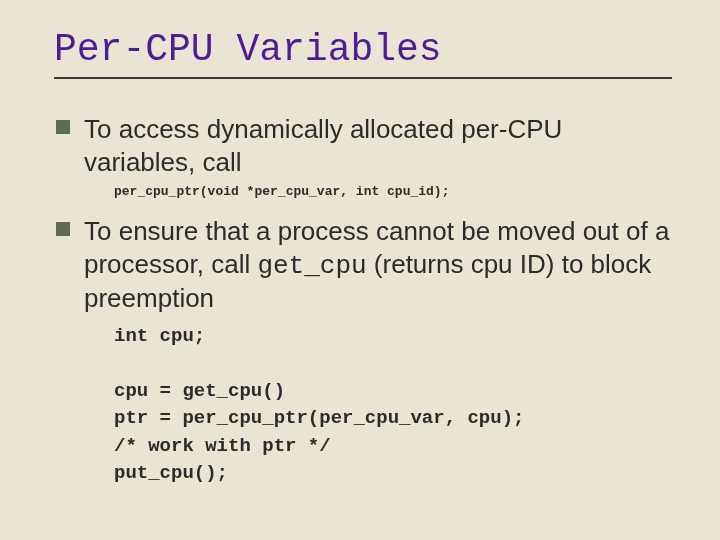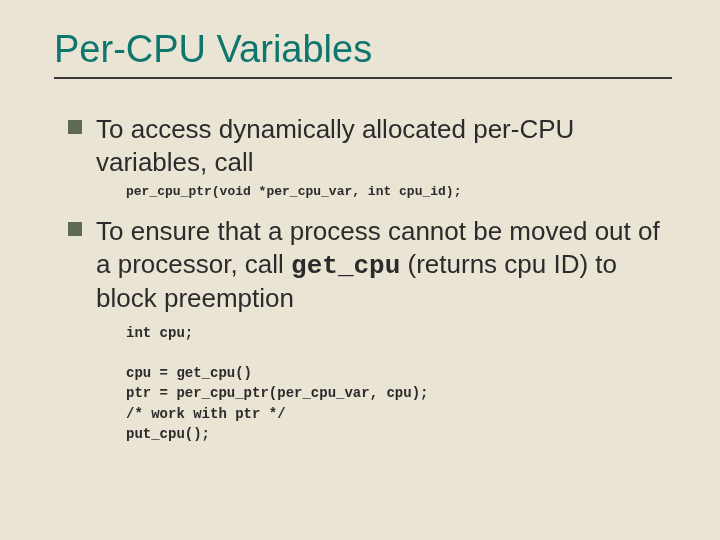--- a/index.html
+++ b/index.html
@@ -12,35 +12,35 @@
     color: #2a2a2a;
     overflow: hidden;
   }
   .slide {
     box-sizing: border-box;
     width: 720px;
     height: 540px;
     padding: 28px 48px 40px 54px;
   }
   .title {
-    font-family: Liberation Sans, sans-serif;
+    font-family: Liberation Mono, monospace;
     font-weight: 400;
     font-size: 38px;
     margin: 0 0 2px 0;
-    color: #0f766e;
+    color: #4c1d95;
   }
   .title-rule {
     border: none;
     border-top: 2px solid #3a3a3a;
     margin: 6px 0 34px 0;
   }
   .bullets {
     list-style: none;
     padding: 0;
-    margin: 12px;
+    margin: 0;
   }
   .bullets > li {
     position: relative;
     padding-left: 30px;
     margin-bottom: 14px;
   }
   .bullet-marker {
     position: absolute;
     left: 2px;
     top: 7px;
@@ -58,29 +58,29 @@
     font-family: "Courier New", Courier, monospace;
     font-weight: bold;
     font-size: 13px;
     margin: 6px 0 16px 30px;
     white-space: pre;
     color: #2b2b2b;
   }
   .code-block {
     font-family: "Courier New", Courier, monospace;
     font-weight: bold;
-    font-size: 14px;
+    font-size: 19px;
     margin: 8px 0 0 30px;
     white-space: pre;
     line-height: 1.45;
     color: #2b2b2b;
   }
   .inline-code {
     font-family: "Courier New", Courier, monospace;
-    font-weight: bold;
+    font-weight: normal;
   }
 </style>
 </head>
 <body>
 
 <div class="slide">
 
   <h1 class="title">Per-CPU Variables</h1>
   <hr class="title-rule">
 

